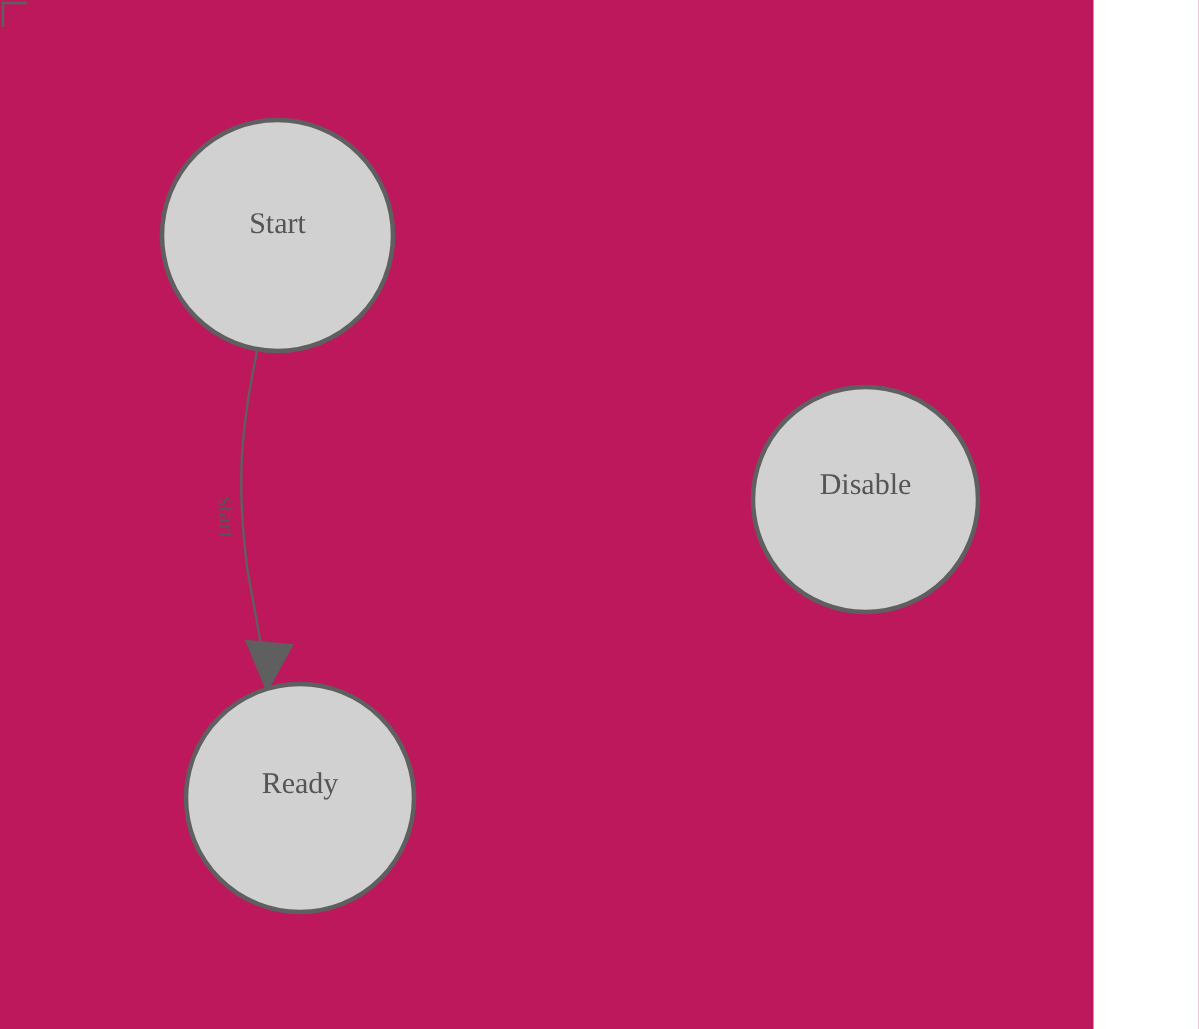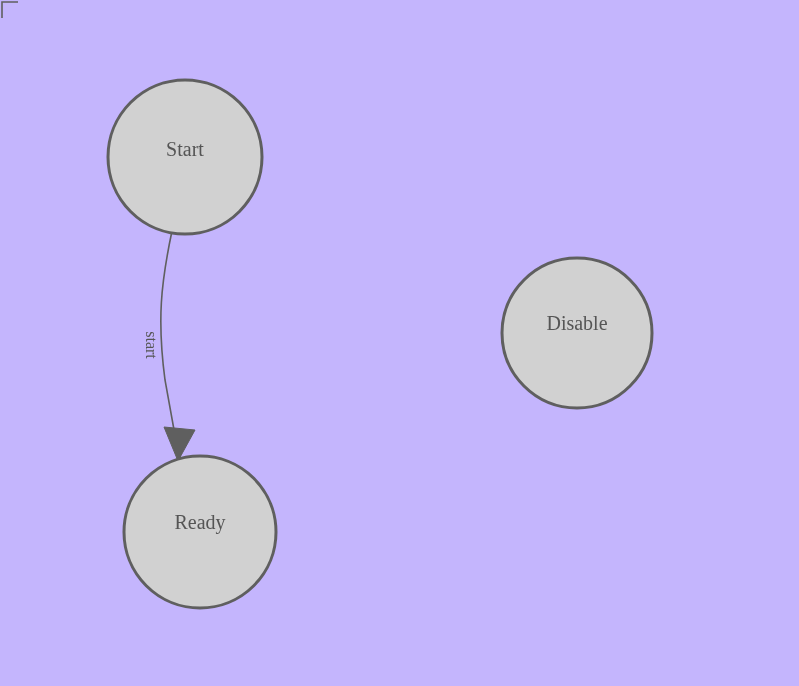--- a/index.html
+++ b/index.html
@@ -6,23 +6,23 @@
   html, body {
     margin: 0;
     padding: 0;
     background: #ffffff;
   }
   body {
     font-family: "Liberation Serif", serif;
   }
   #canvas {
     position: relative;
-    width: 799px;
+    width: 729px;
     height: 686px;
-    background: #c4b5fd;
+    background: #be185d;
     overflow: hidden;
   }
   #diagram-svg {
     position: absolute;
     left: 0;
     top: 0;
     width: 799px;
     height: 686px;
     display: block;
   }

